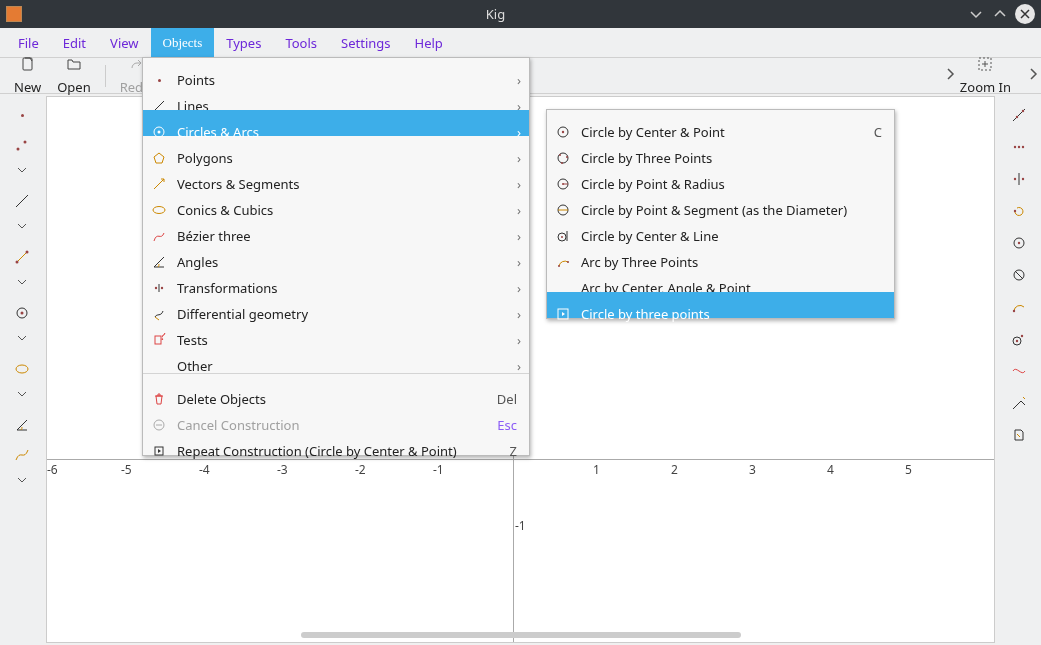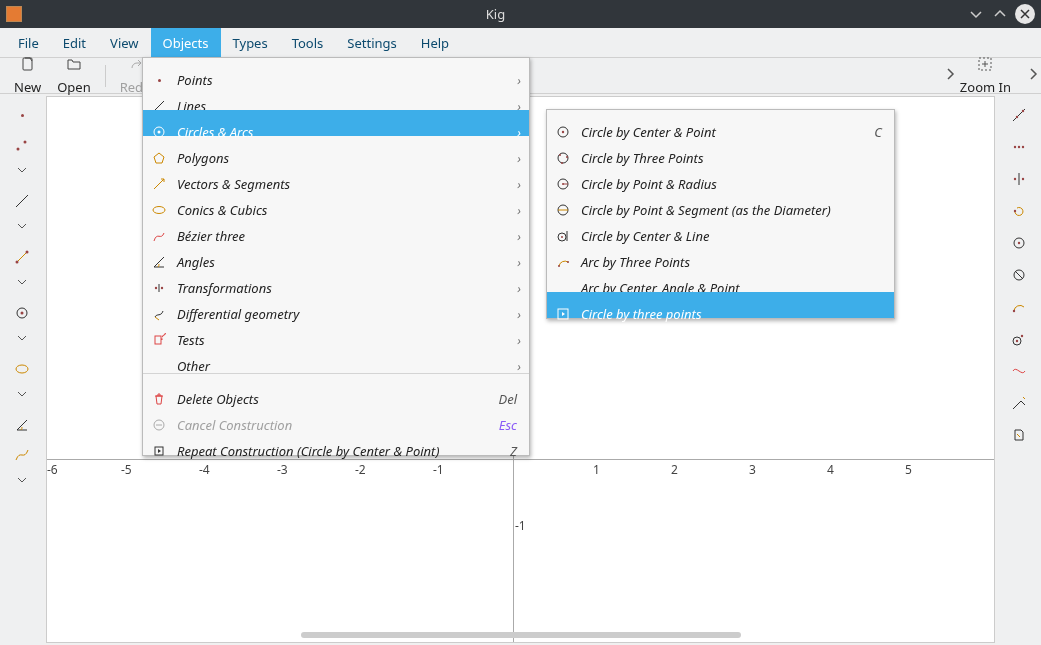--- a/index.html
+++ b/index.html
@@ -5,22 +5,22 @@
 * { margin: 0; padding: 0; box-sizing: border-box; font-family: "Noto Sans", "Segoe UI", Arial, sans-serif; font-size: 13px; }
 body { background: #f0f0f0; width: 1041px; height: 645px; overflow: hidden; position: relative; }
 
 .titlebar { height: 28px; background: #31363b; color: #e0e0e0; display: flex; align-items: center; padding: 0 6px; }
 .titlebar .app-icon { width: 16px; height: 16px; background: #e47b33; margin-right: 8px; border: 1px solid #b85; }
 .titlebar .title { flex: 1; text-align: center; font-size: 13px; color: #ddd; }
 .titlebar .win-btn { width: 18px; height: 18px; margin-left: 6px; display: flex; align-items: center; justify-content: center; cursor: pointer; color: #ccc; }
 .titlebar .close { background: #e6e6e6; color: #333; border-radius: 50%; width: 20px; height: 20px; }
 
 .menubar { height: 30px; background: #eff0f1; display: flex; align-items: stretch; padding: 0 6px; border-bottom: 1px solid #d0d0d0; }
-.menubar .menu-item { padding: 0 12px; display: flex; align-items: center; cursor: pointer; color: #0c4a6e; }
-.menubar .menu-item.active { background: #3daee9; color: #fff; }
+.menubar .menu-item { padding: 0 12px; display: flex; align-items: center; cursor: pointer; color: #6d28d9; }
+.menubar .menu-item.active { background: #3daee9; color: #fff; font-family: Liberation Serif, serif; }
 
 .toolbar { height: 36px; background: #eff0f1; display: flex; align-items: center; padding: 0 6px; border-bottom: 1px solid #d0d0d0; }
 .toolbar .tb-btn { display: flex; align-items: center; gap: 6px; padding: 4px 8px; cursor: pointer; color: #222; flex-direction: column; }
 .toolbar .tb-btn.disabled { color: #a0a0a0; }
 .toolbar .tb-sep { width: 1px; height: 22px; background: #ccc; margin: 0 6px; }
 .toolbar .spacer { flex: 1; }
 .toolbar .chev { width: 16px; color: #555; padding: 0 6px; cursor: pointer; }
 
 .content-area { position: absolute; top: 94px; left: 0; right: 0; bottom: 0; display: flex; }
 .left-tools { width: 44px; background: #eff0f1; display: flex; flex-direction: column; align-items: center; padding-top: 6px; gap: 0; }
@@ -30,21 +30,21 @@
 .right-tools .tool { width: 30px; height: 30px; display: flex; align-items: center; justify-content: center; cursor: pointer; }
 
 .canvas { flex: 1; background: #fff; position: relative; margin: 2px; border: 1px solid #ccc; overflow: hidden; }
 .canvas .axis-v { position: absolute; left: 466px; top: 0; bottom: 0; width: 1px; background: #aaa; }
 .canvas .axis-h { position: absolute; top: 362px; left: 0; right: 0; height: 1px; background: #aaa; }
 .canvas .tick { position: absolute; font-size: 12px; color: #444; }
 .canvas .scrollbar-h { position:absolute; bottom: 4px; left: 50%; transform: translateX(-50%); width: 440px; height: 6px; background: #ccc; border-radius: 3px; }
 
 
 .dropdown { position: absolute; background: #f7f7f7; border: 1px solid #bbb; box-shadow: 1px 2px 4px rgba(0,0,0,0.3); z-index: 100; }
-.dropdown .dd-item { padding: 22px 18px 4px 34px; display: flex; align-items: center; height: 26px; cursor: pointer; position: relative; white-space: nowrap; color: #222; font-style: italic; }
+.dropdown .dd-item { padding: 22px 18px 4px 34px; display: flex; align-items: center; height: 26px; cursor: pointer; position: relative; white-space: nowrap; color: #222; }
 .dropdown .dd-item.highlighted { background: #3daee9; color: #fff; }
 .dropdown .dd-item.disabled { color: #a0a0a0; }
 .dropdown .dd-item .dd-icon { position: absolute; left: 8px; width: 16px; height: 16px; display: flex; align-items: center; justify-content: center; }
 .dropdown .dd-item .dd-arrow { position: absolute; right: 8px; color: #777; }
 .dropdown .dd-item.highlighted .dd-arrow { color: #fff; }
 .dropdown .dd-item .dd-shortcut { position: absolute; right: 12px; color:#555; font-size: 13px; }
 .dropdown .dd-sep { height: 1px; background: #d4d4d4; margin: 3px 0; }
 
 svg.icon { width: 16px; height: 16px; }
 .dot { width:3px; height:3px; border-radius:50%; background:#944; display:inline-block; }

